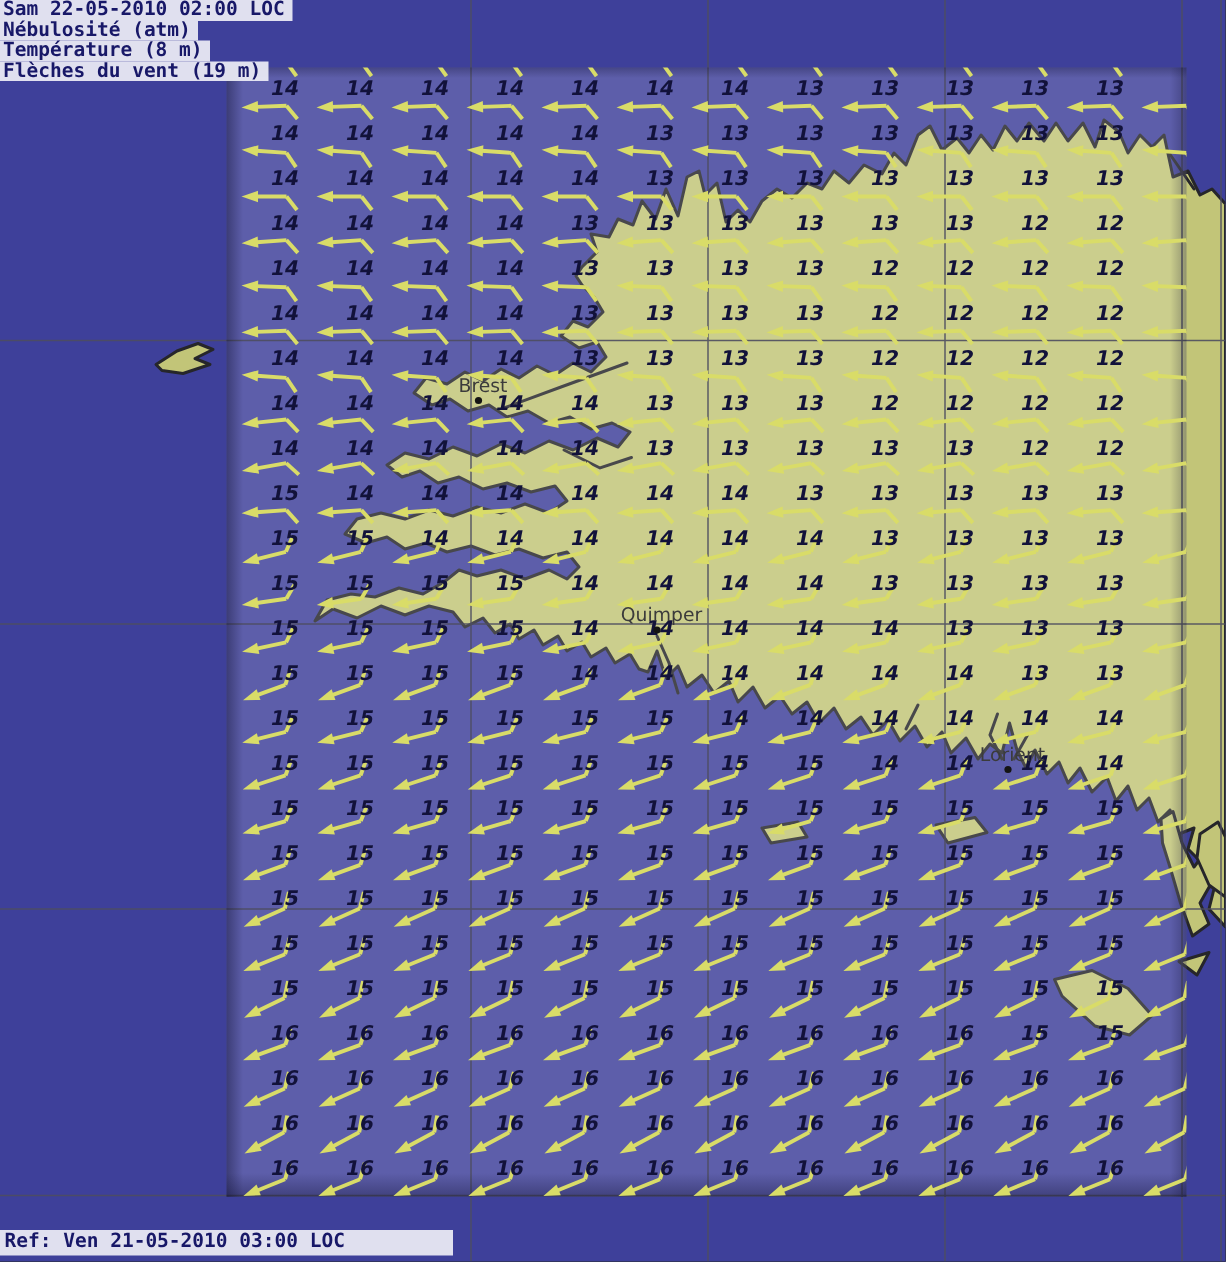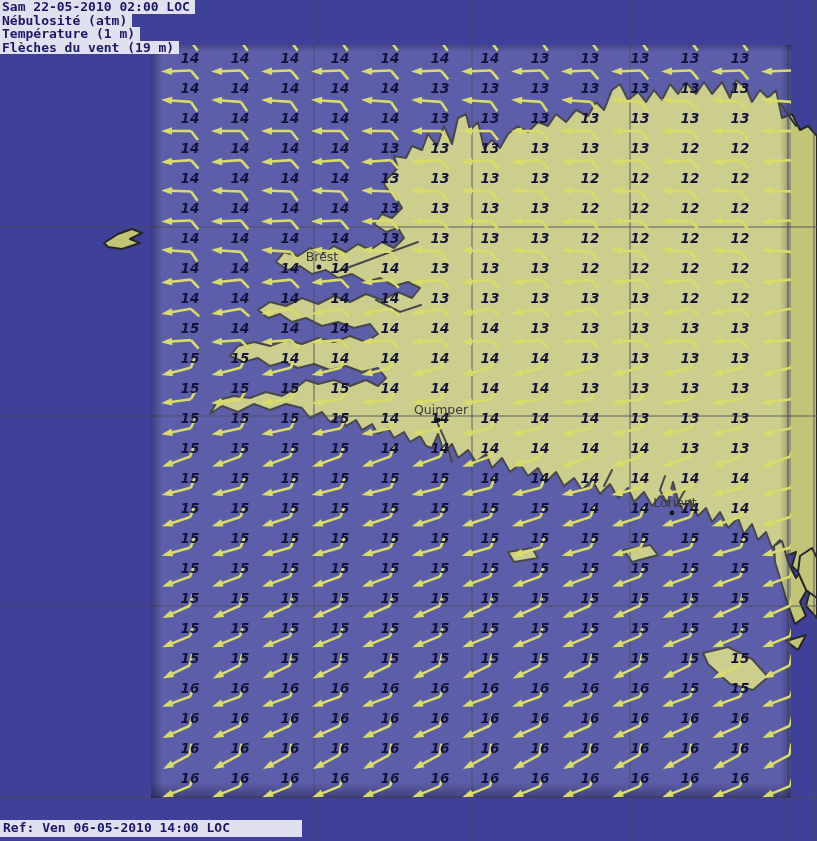--- a/index.html
+++ b/index.html
@@ -2091,19 +2091,19 @@
           <text x="441" y="414" text-anchor="middle" font-size="12.5" class="city-text" fill="#3b3b3b">Quimper</text>
           <circle cx="672" cy="513" r="2.4" fill="#141414"></circle>
           <text x="675" y="507" text-anchor="middle" font-size="12.5" class="city-text" fill="#3b3b3b">Lorient</text>
         </g>
     </g>
   </svg>
 
   <div class="hdr">
     <div class="line">Sam 22-05-2010 02:00 LOC</div>
     <div class="line">Nébulosité (atm)</div>
-    <div class="line">Température (1 m)</div>
+    <div class="line">Température (8 m)</div>
     <div class="line">Flèches du vent (19 m)</div>
   </div>
 
-  <div class="ftr">Ref: Ven 06-05-2010 14:00 LOC</div>
+  <div class="ftr">Ref: Ven 21-05-2010 03:00 LOC</div>
 
 </div>
 
 </body></html>

